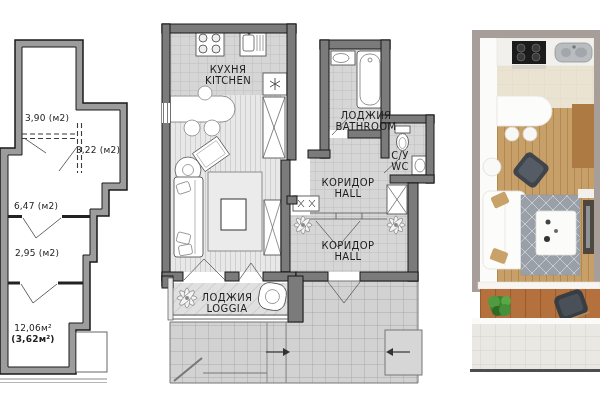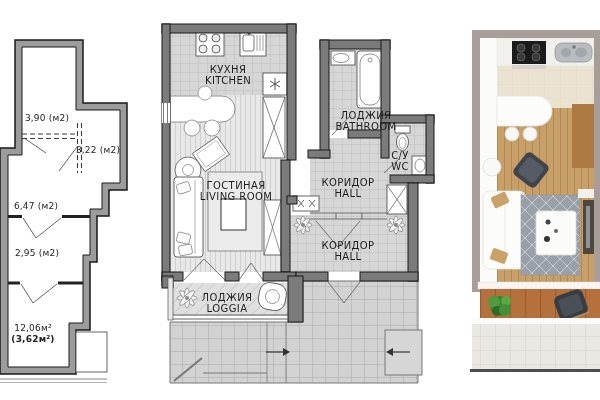--- a/index.html
+++ b/index.html
@@ -382,24 +382,20 @@
   <div class="lbl" style="left:98px;top:150px;">3,22 (м2)</div>
   <div class="lbl" style="left:36px;top:206px;">6,47 (м2)</div>
   <div class="lbl" style="left:37px;top:253px;">2,95 (м2)</div>
   <div class="lbl" style="left:33px;top:328px;text-align:right;">12,06м²</div>
   <div class="lbl" style="left:33px;top:339px;font-weight:bold;">(3,62м²)</div>
 
   <div class="room-label" style="left:228px;top:75px;">
     <span>КУХНЯ</span>
     <span>KITCHEN</span>
   </div>
-  <div class="room-label" style="left:236px;top:191px;">
-    <span>ГОСТИНАЯ</span>
-    <span>LIVING ROOM</span>
-  </div>
   <div class="room-label" style="left:366px;top:121px;">
     <span>ЛОДЖИЯ</span>
     <span>BATHROOM</span>
   </div>
   <div class="room-label" style="left:400px;top:161px;">
     <span>С/У</span>
     <span>WC</span>
   </div>
   <div class="room-label" style="left:348px;top:188px;">
     <span>КОРИДОР</span>

